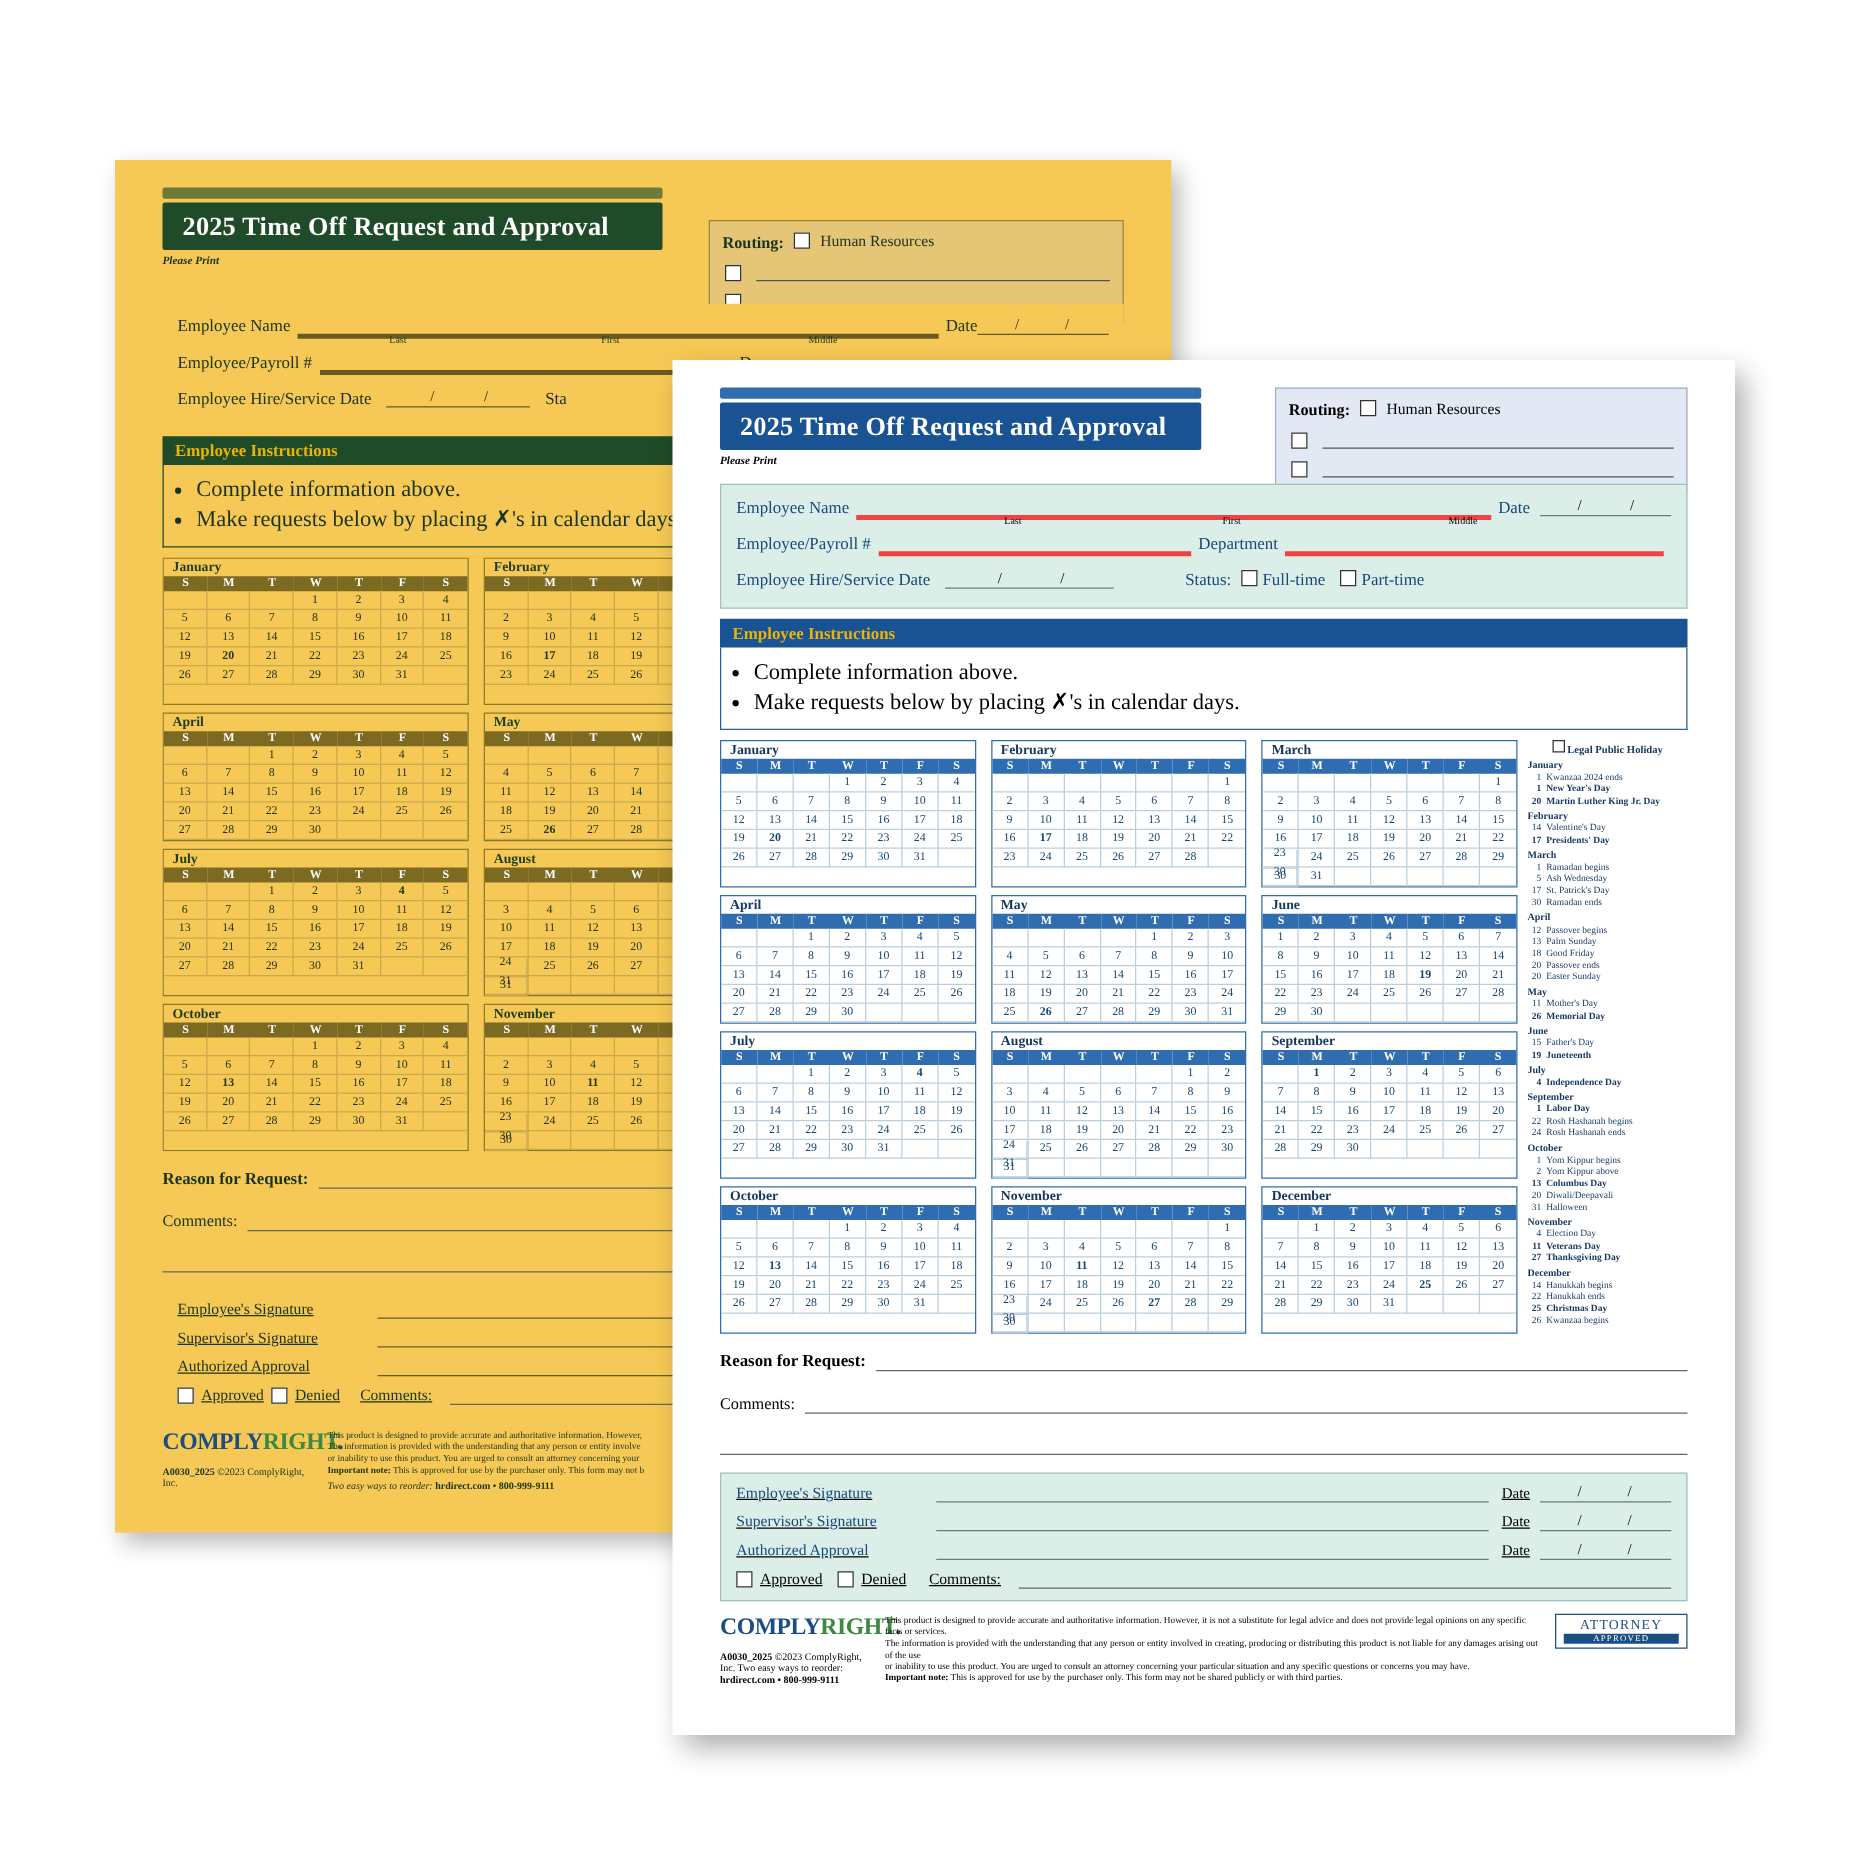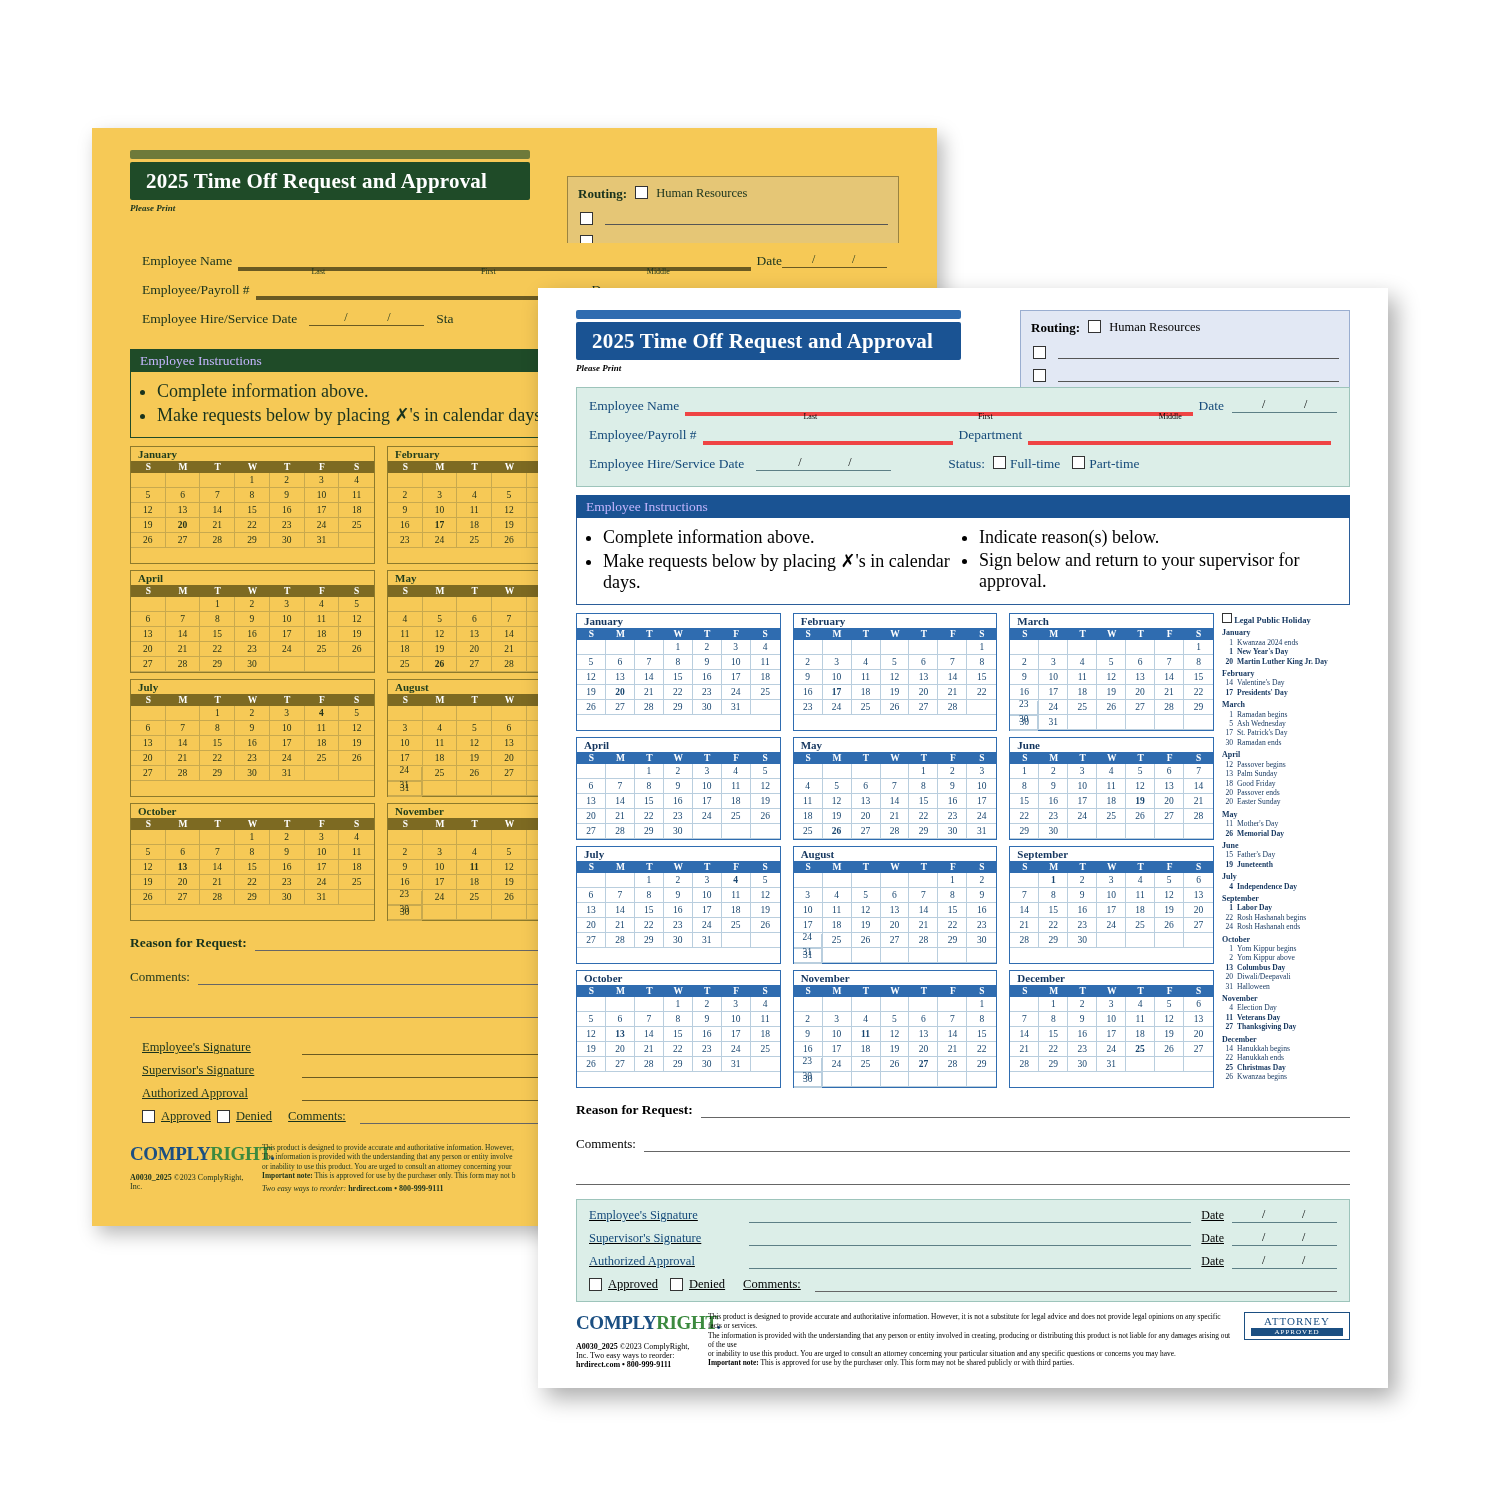--- a/index.html
+++ b/index.html
@@ -36,21 +36,21 @@
   .routing .rowsub{display:flex;align-items:flex-end;gap:6px;margin-top:9px;padding-left:2px;}
 
   .empblock{margin-top:14px;padding:10px 12px 12px 12px;box-sizing:border-box;position:relative;}
   .frow{display:flex;font-size:13.5px;margin-bottom:11px;}
   .frow .lbl{white-space:nowrap;}
   .fill{border-bottom:4px solid #ef4444;flex:1;height:14px;margin:0 6px;position:relative;}
   .tick{font-size:8px;text-align:center;position:absolute;top:14px;width:40px;}
   .dslash{display:inline-block;width:105px;border-bottom:1px solid #5d7f86;height:14px;position:relative;text-align:center;font-size:12px;}
   .dslash i{font-style:normal;position:absolute;bottom:0;}
 
-  .instr-hd{margin-top:8px;height:23px;display:flex;align-items:center;padding-left:10px;color:#c4b5fd;font-weight:normal;font-size:13.5px;}
+  .instr-hd{margin-top:8px;height:23px;display:flex;align-items:center;padding-left:10px;color:#eab308;font-weight:bold;font-size:13.5px;}
   .instr-body{border:1px solid #2b5d99;border-top:none;padding:7px 10px 9px 10px;display:flex;font-size:18px;}
   .instr-body ul{margin:0;padding-left:16px;}
   .instr-body li{margin:2px 0;}
   .instr-col{flex:1;}
 
   
   .calwrap{margin-top:8px;display:flex;gap:8px;}
   .calcols{flex:1;display:grid;grid-template-columns:repeat(3,1fr);gap:6px 12px;}
   .month{border:1px solid #2b5d99;}
   .mname{font-weight:bold;font-size:11px;padding:1px 0 1px 7px;color:#14365f;}
@@ -58,21 +58,21 @@
   .dow div{font-size:9.5px;font-weight:bold;color:#fff;text-align:center;padding:1px 0;}
   .days{display:grid;grid-template-columns:repeat(7,1fr);}
   .days div{height:15px;border-right:1px solid #b9cede;border-bottom:1px solid #b9cede;font-size:9.5px;text-align:center;line-height:15px;color:#17456f;box-sizing:border-box;}
   .days div:nth-child(7n){border-right:none;}
   .days div.empty{color:transparent;}
   .days div.hl{font-weight:bold;}
   .days div.dual{font-size:6.5px;line-height:7px;padding-top:1px;}
 
   
   .holi{width:128px;font-size:7.6px;line-height:9.4px;color:#14365f;}
-  .holi .hd{font-size:8.5px;font-weight:bold;margin-bottom:2px;}
+  .holi .hd{font-size:8.5px;font-weight:bold;margin-bottom:2px;text-align:center;}
   .holi .mo{font-weight:bold;font-size:8px;margin-top:3px;}
   .holi .it{display:flex;gap:4px;}
   .holi .it .d{width:11px;text-align:right;flex:none;}
   .holi .it.b{font-weight:bold;}
 
   
   .reason{margin-top:14px;font-size:13.5px;display:flex;align-items:flex-end;font-weight:bold;}
   .comments{margin-top:18px;font-size:13px;display:flex;align-items:flex-end;}
   .longline{border-bottom:1px solid #666;flex:1;height:14px;margin-left:8px;}
   .blankline{border-bottom:1px solid #666;height:16px;margin-top:16px;}
@@ -938,26 +938,20 @@
     </div>
 
     <div class="instr-hd">Employee Instructions</div>
     <div class="instr-body">
       <div class="instr-col">
           <ul>
         <li>Complete information above.</li>
         <li>Make requests below by placing ✗'s in calendar days.</li>
       </ul>
         </div>
-      <div class="instr-col">
-          <ul>
-        <li>Indicate reason(s) below.</li>
-        <li>Sign below and return to your supervisor for approval.</li>
-      </ul>
-        </div>
     </div>
 
     <div class="calwrap">
       <div class="calcols" id="cal-front">
           <div class="month">
             <div class="mname">January</div>
             <div class="dow">
               <div>S</div>
               <div>M</div>
               <div>T</div>

